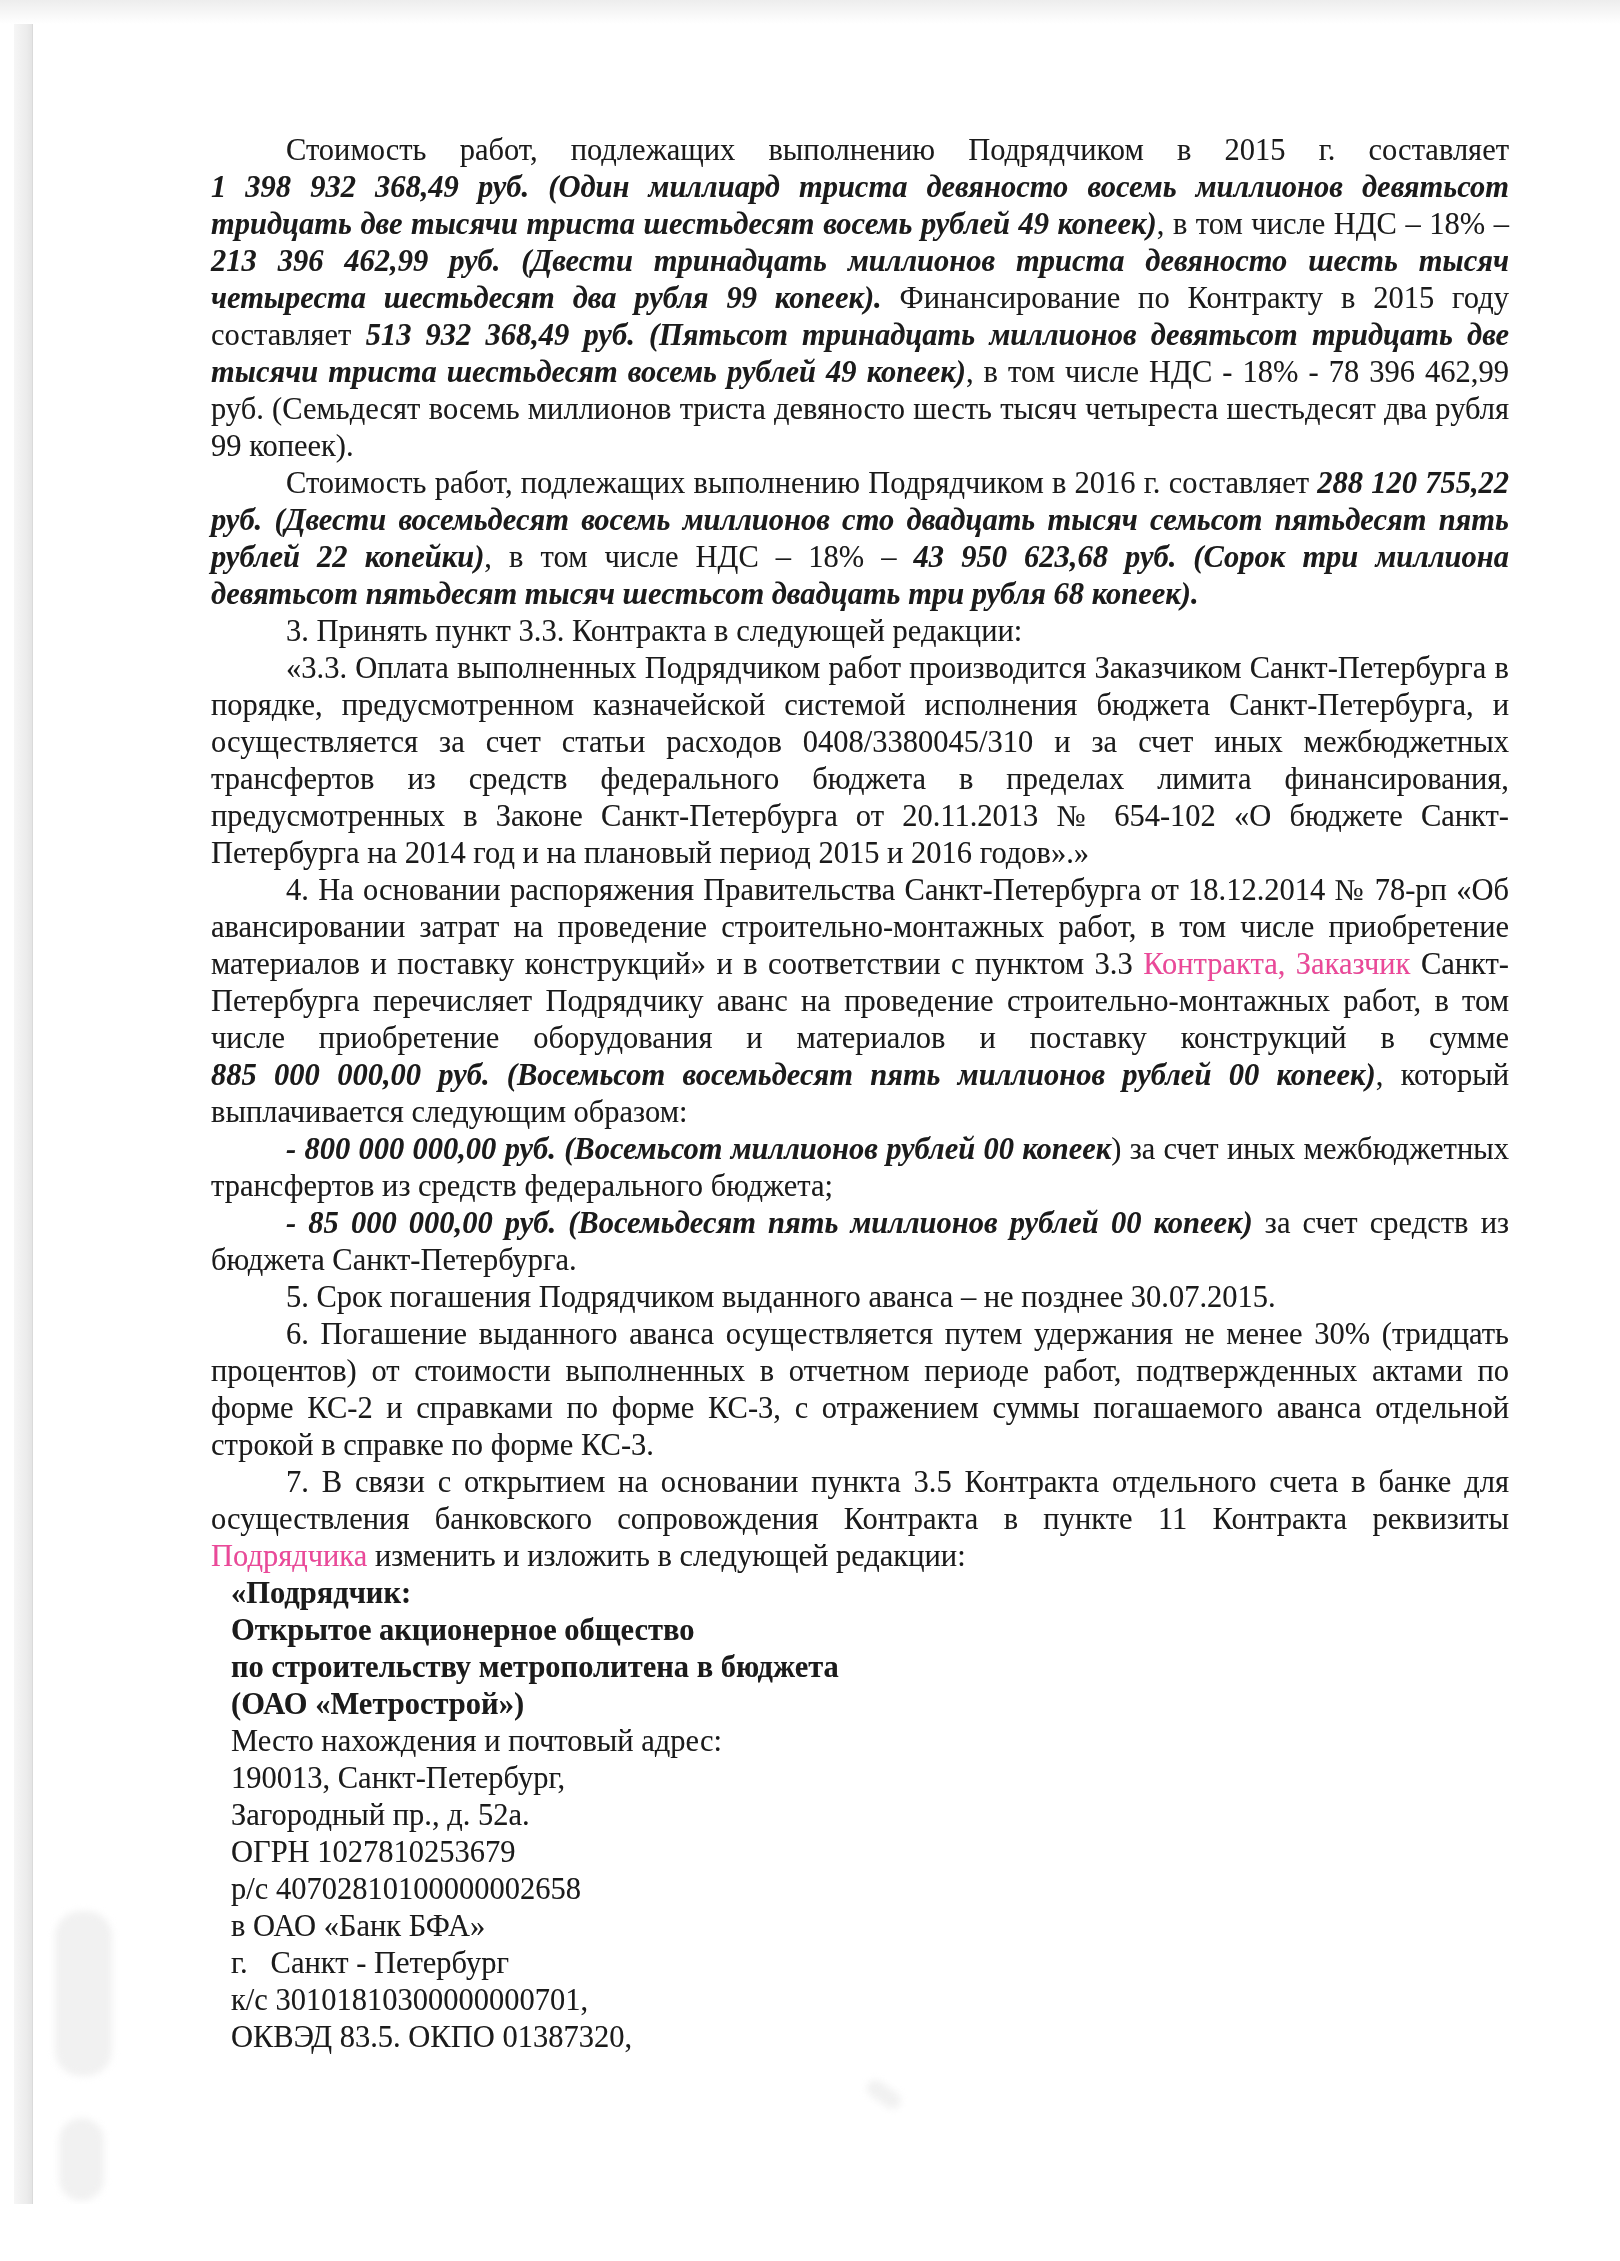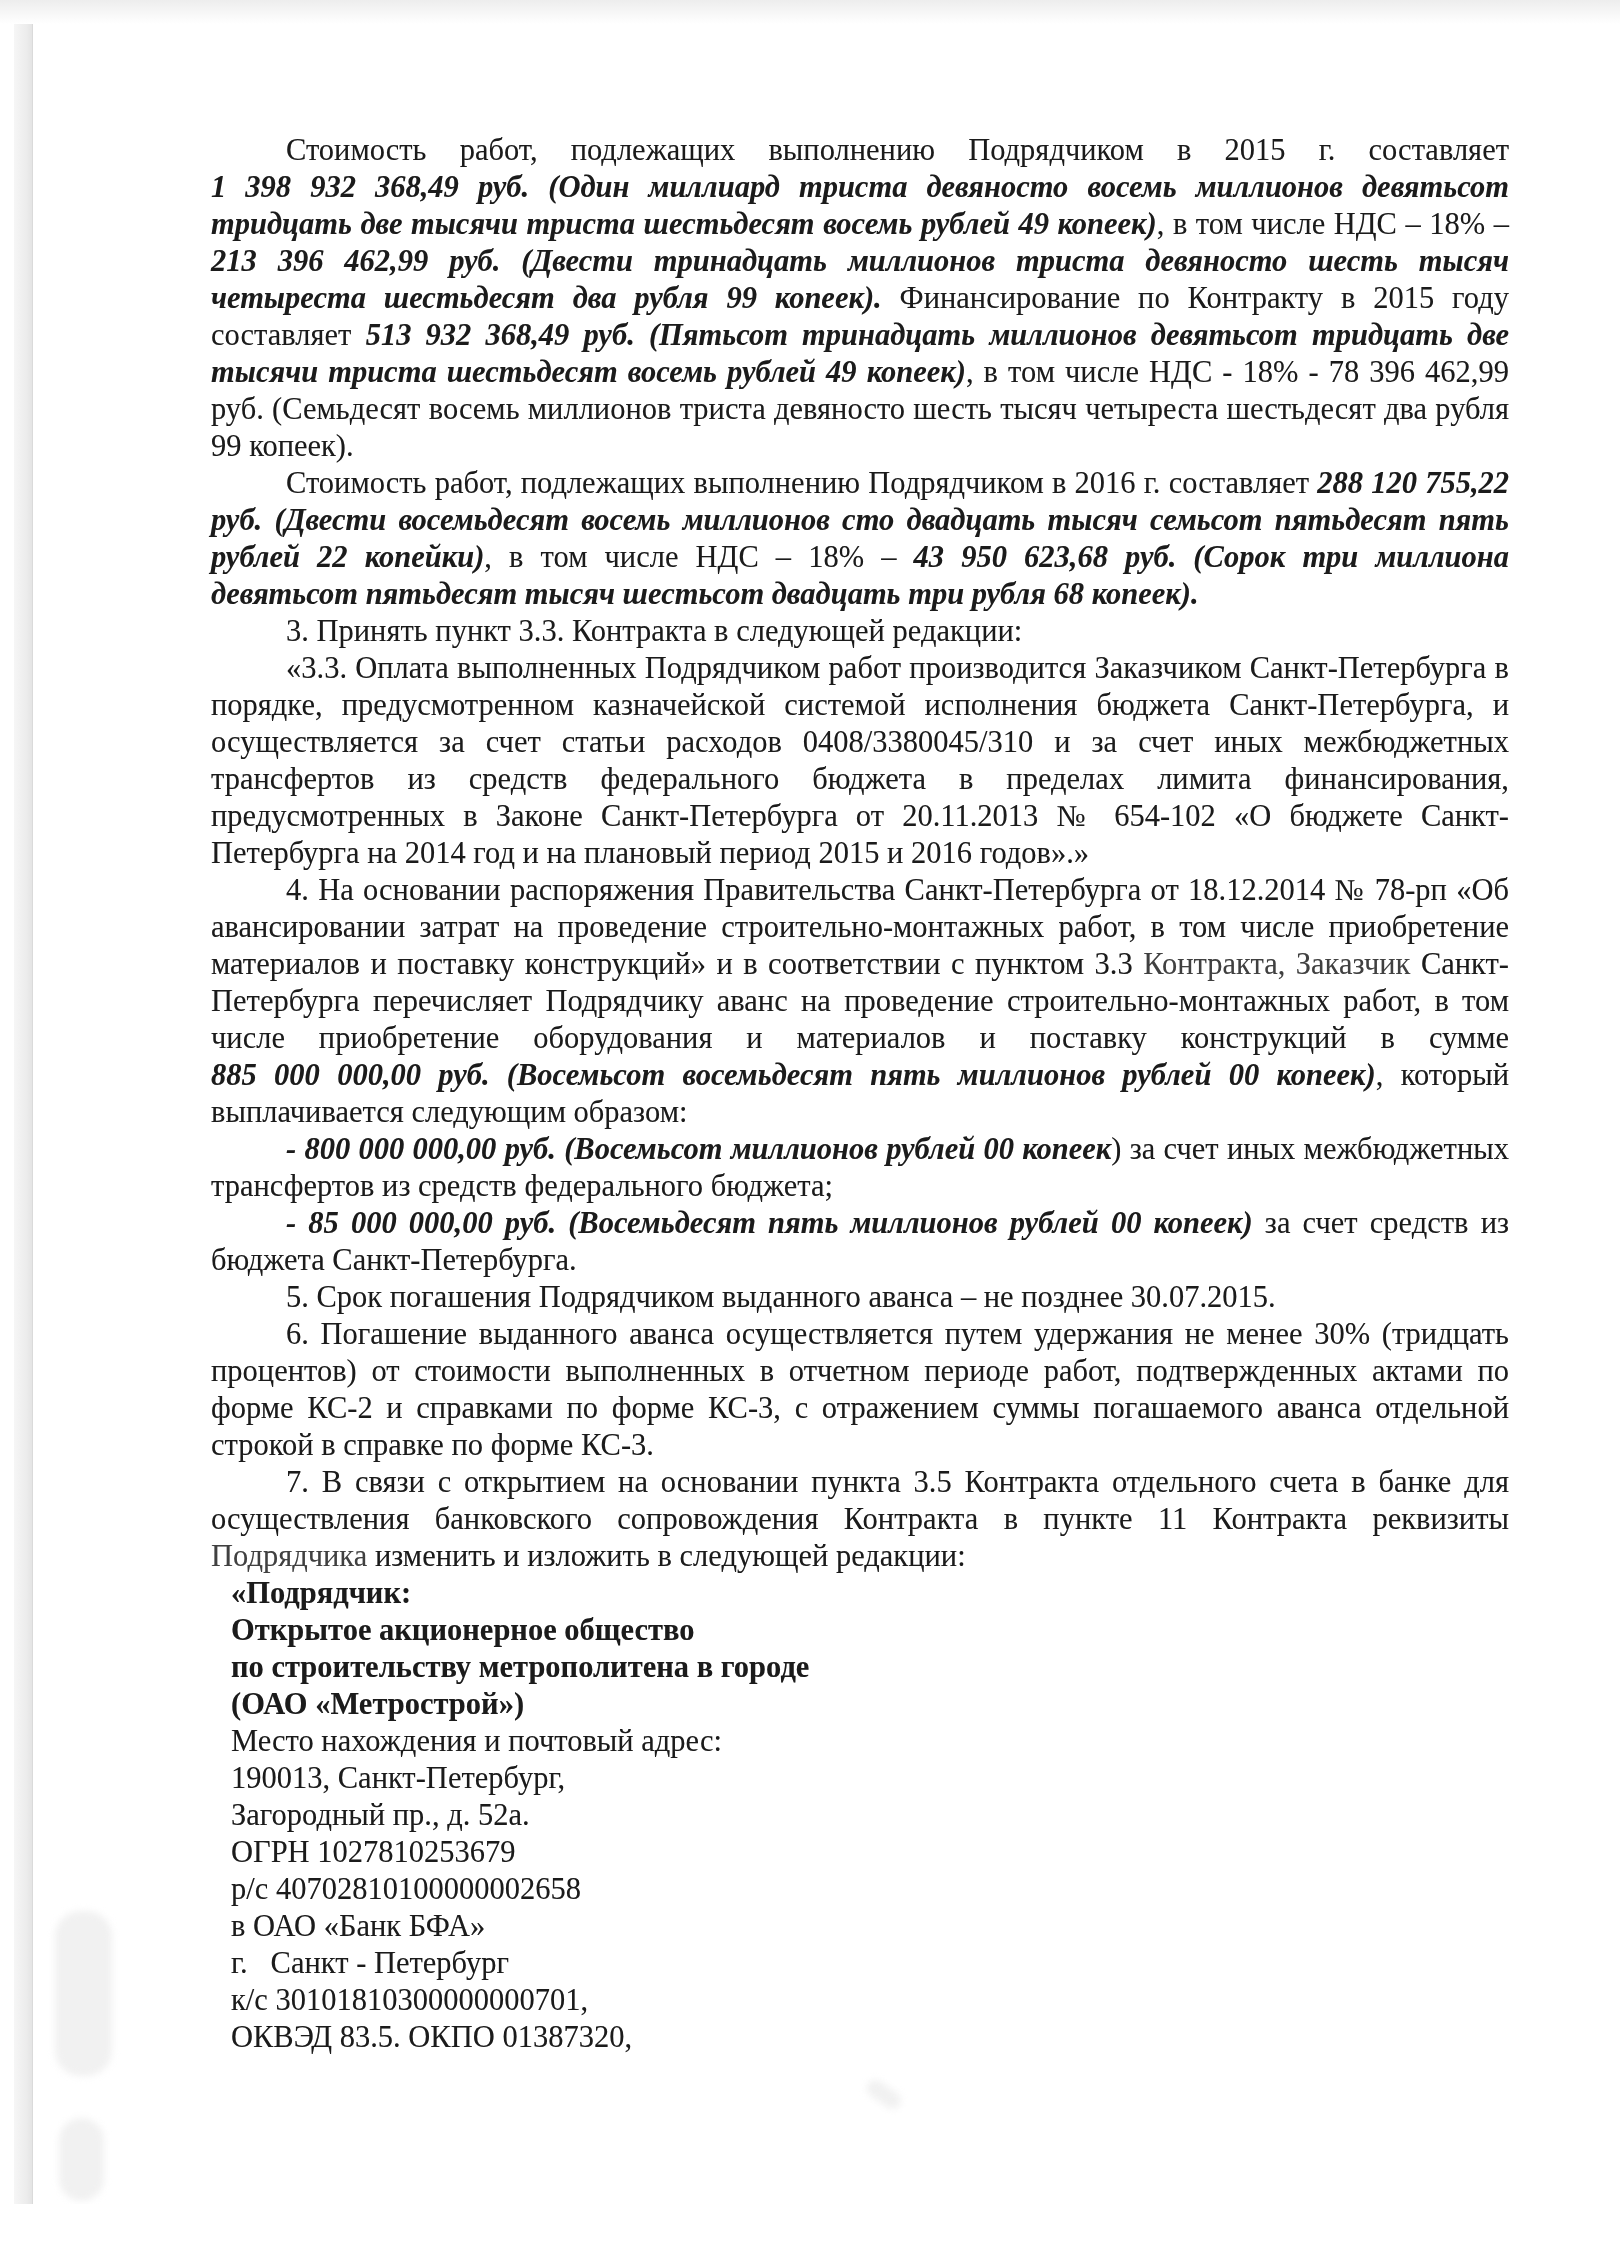--- a/index.html
+++ b/index.html
@@ -61,21 +61,21 @@
     text-align: justify;
     text-indent: 75px;
   }
   .textblock p.req {
     text-align: left;
     text-indent: 0;
     margin-left: 20px;
   }
   .bi { font-weight: bold; font-style: italic; }
   .bold { font-weight: bold; }
-  .faded { color: #404040; text-shadow: 0 0 0.6px rgba(110,110,110,0.30); }
+  .faded { color: #ec4899; text-shadow: 0 0 0.6px rgba(110,110,110,0.30); }
 </style>
 </head>
 <body>
 
 <div class="page">
 
   <div class="scan-top-band"></div>
   <div class="scan-left-band"></div>
   <div class="scan-bottom-line"></div>
   <div class="scan-smudge smudge-1"></div>
@@ -99,21 +99,21 @@
     <p><span class="bi">- 85&nbsp;000&nbsp;000,00 руб. (Восемьдесят пять миллионов рублей 00 копеек)</span><span> за счет средств из бюджета Санкт-Петербурга.</span></p>
 
     <p><span>5. Срок погашения Подрядчиком выданного аванса – не позднее 30.07.2015.</span></p>
 
     <p><span>6. Погашение выданного аванса осуществляется путем удержания не менее 30% (тридцать процентов) от стоимости выполненных в отчетном периоде работ, подтвержденных актами по форме КС-2 и справками по форме КС-3, с отражением суммы погашаемого аванса отдельной строкой в справке по форме КС-3.</span></p>
 
     <p><span>7. В связи с открытием на основании пункта 3.5 Контракта отдельного счета в банке для осуществления банковского сопровождения Контракта в пункте 11 Контракта реквизиты </span><span class="faded">Подрядчика</span><span> изменить и изложить в следующей редакции:</span></p>
 
     <p class="req bold"><span>«Подрядчик:</span></p>
     <p class="req bold"><span>Открытое акционерное общество</span></p>
-    <p class="req bold"><span>по строительству метрополитена в городе</span></p>
+    <p class="req bold"><span>по строительству метрополитена в бюджета</span></p>
     <p class="req bold"><span>(ОАО «Метрострой»)</span></p>
     <p class="req"><span>Место нахождения и почтовый адрес:</span></p>
     <p class="req"><span>190013, Санкт-Петербург,</span></p>
     <p class="req"><span>Загородный пр., д. 52а.</span></p>
     <p class="req"><span>ОГРН 1027810253679</span></p>
     <p class="req"><span>р/с 40702810100000002658</span></p>
     <p class="req"><span>в ОАО «Банк БФА»</span></p>
     <p class="req"><span>г.&nbsp;&nbsp;&nbsp;Санкт - Петербург</span></p>
     <p class="req"><span>к/с 30101810300000000701,</span></p>
     <p class="req"><span>ОКВЭД 83.5. ОКПО 01387320,</span></p>

